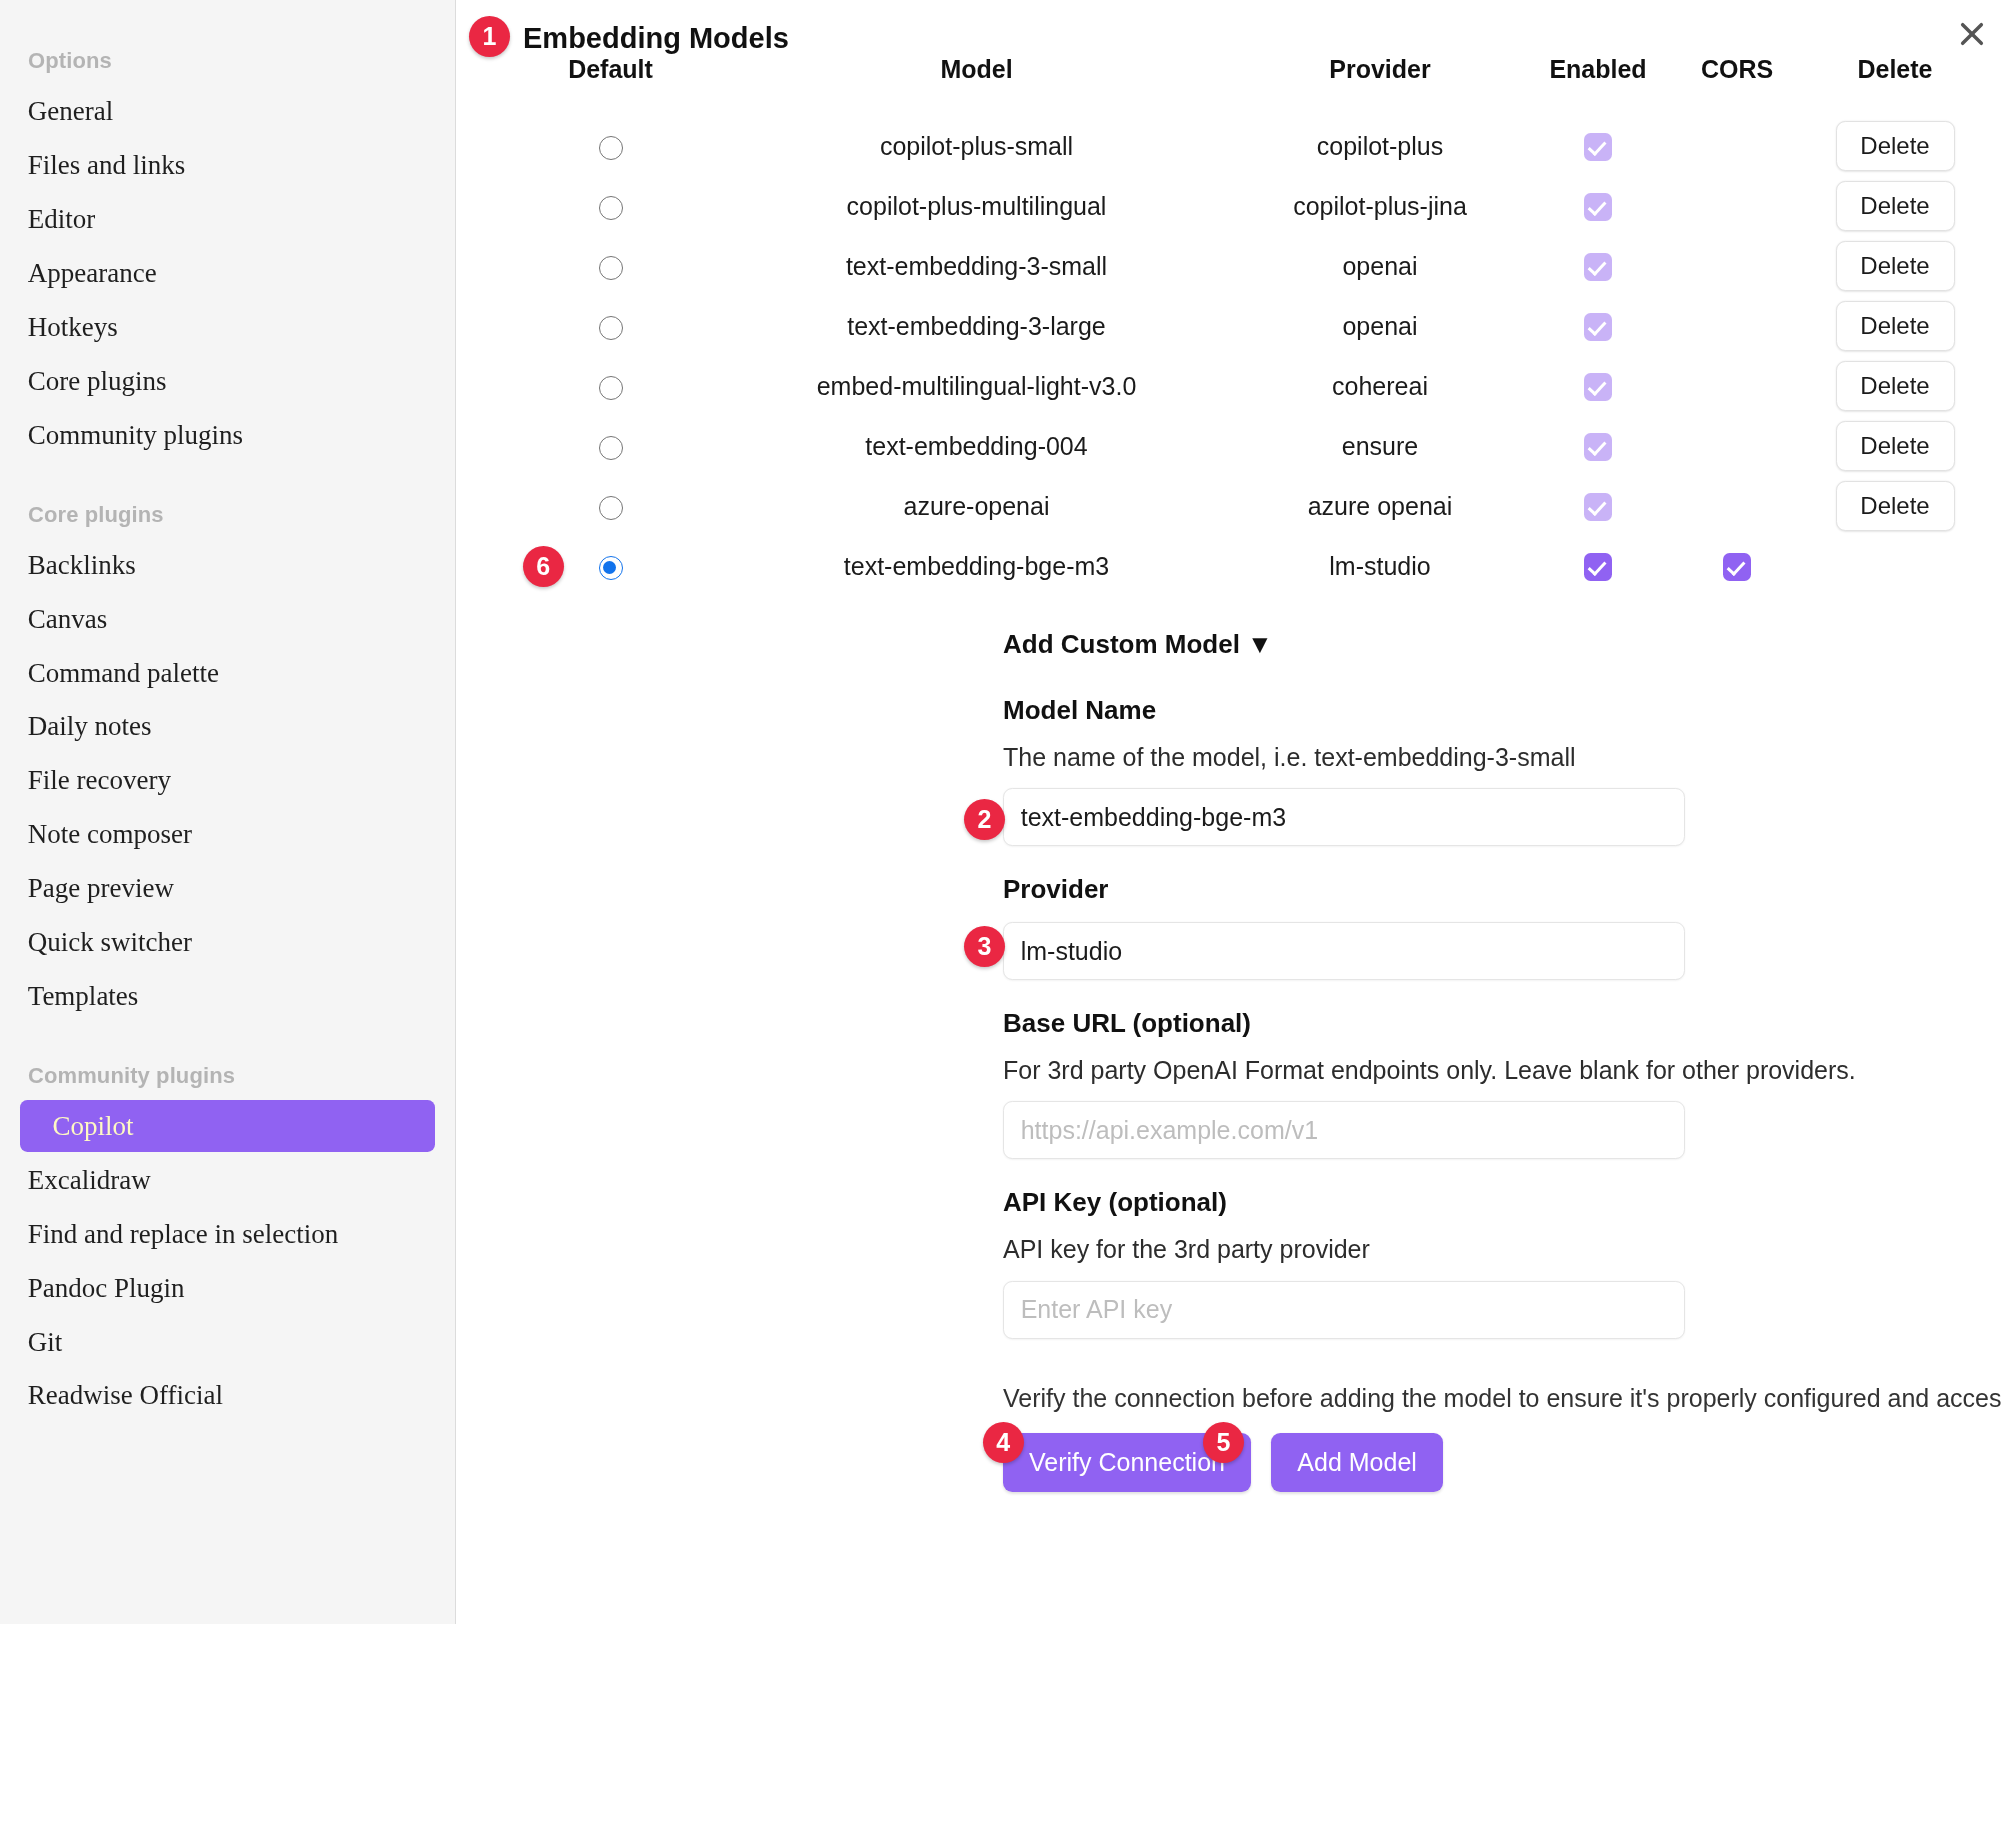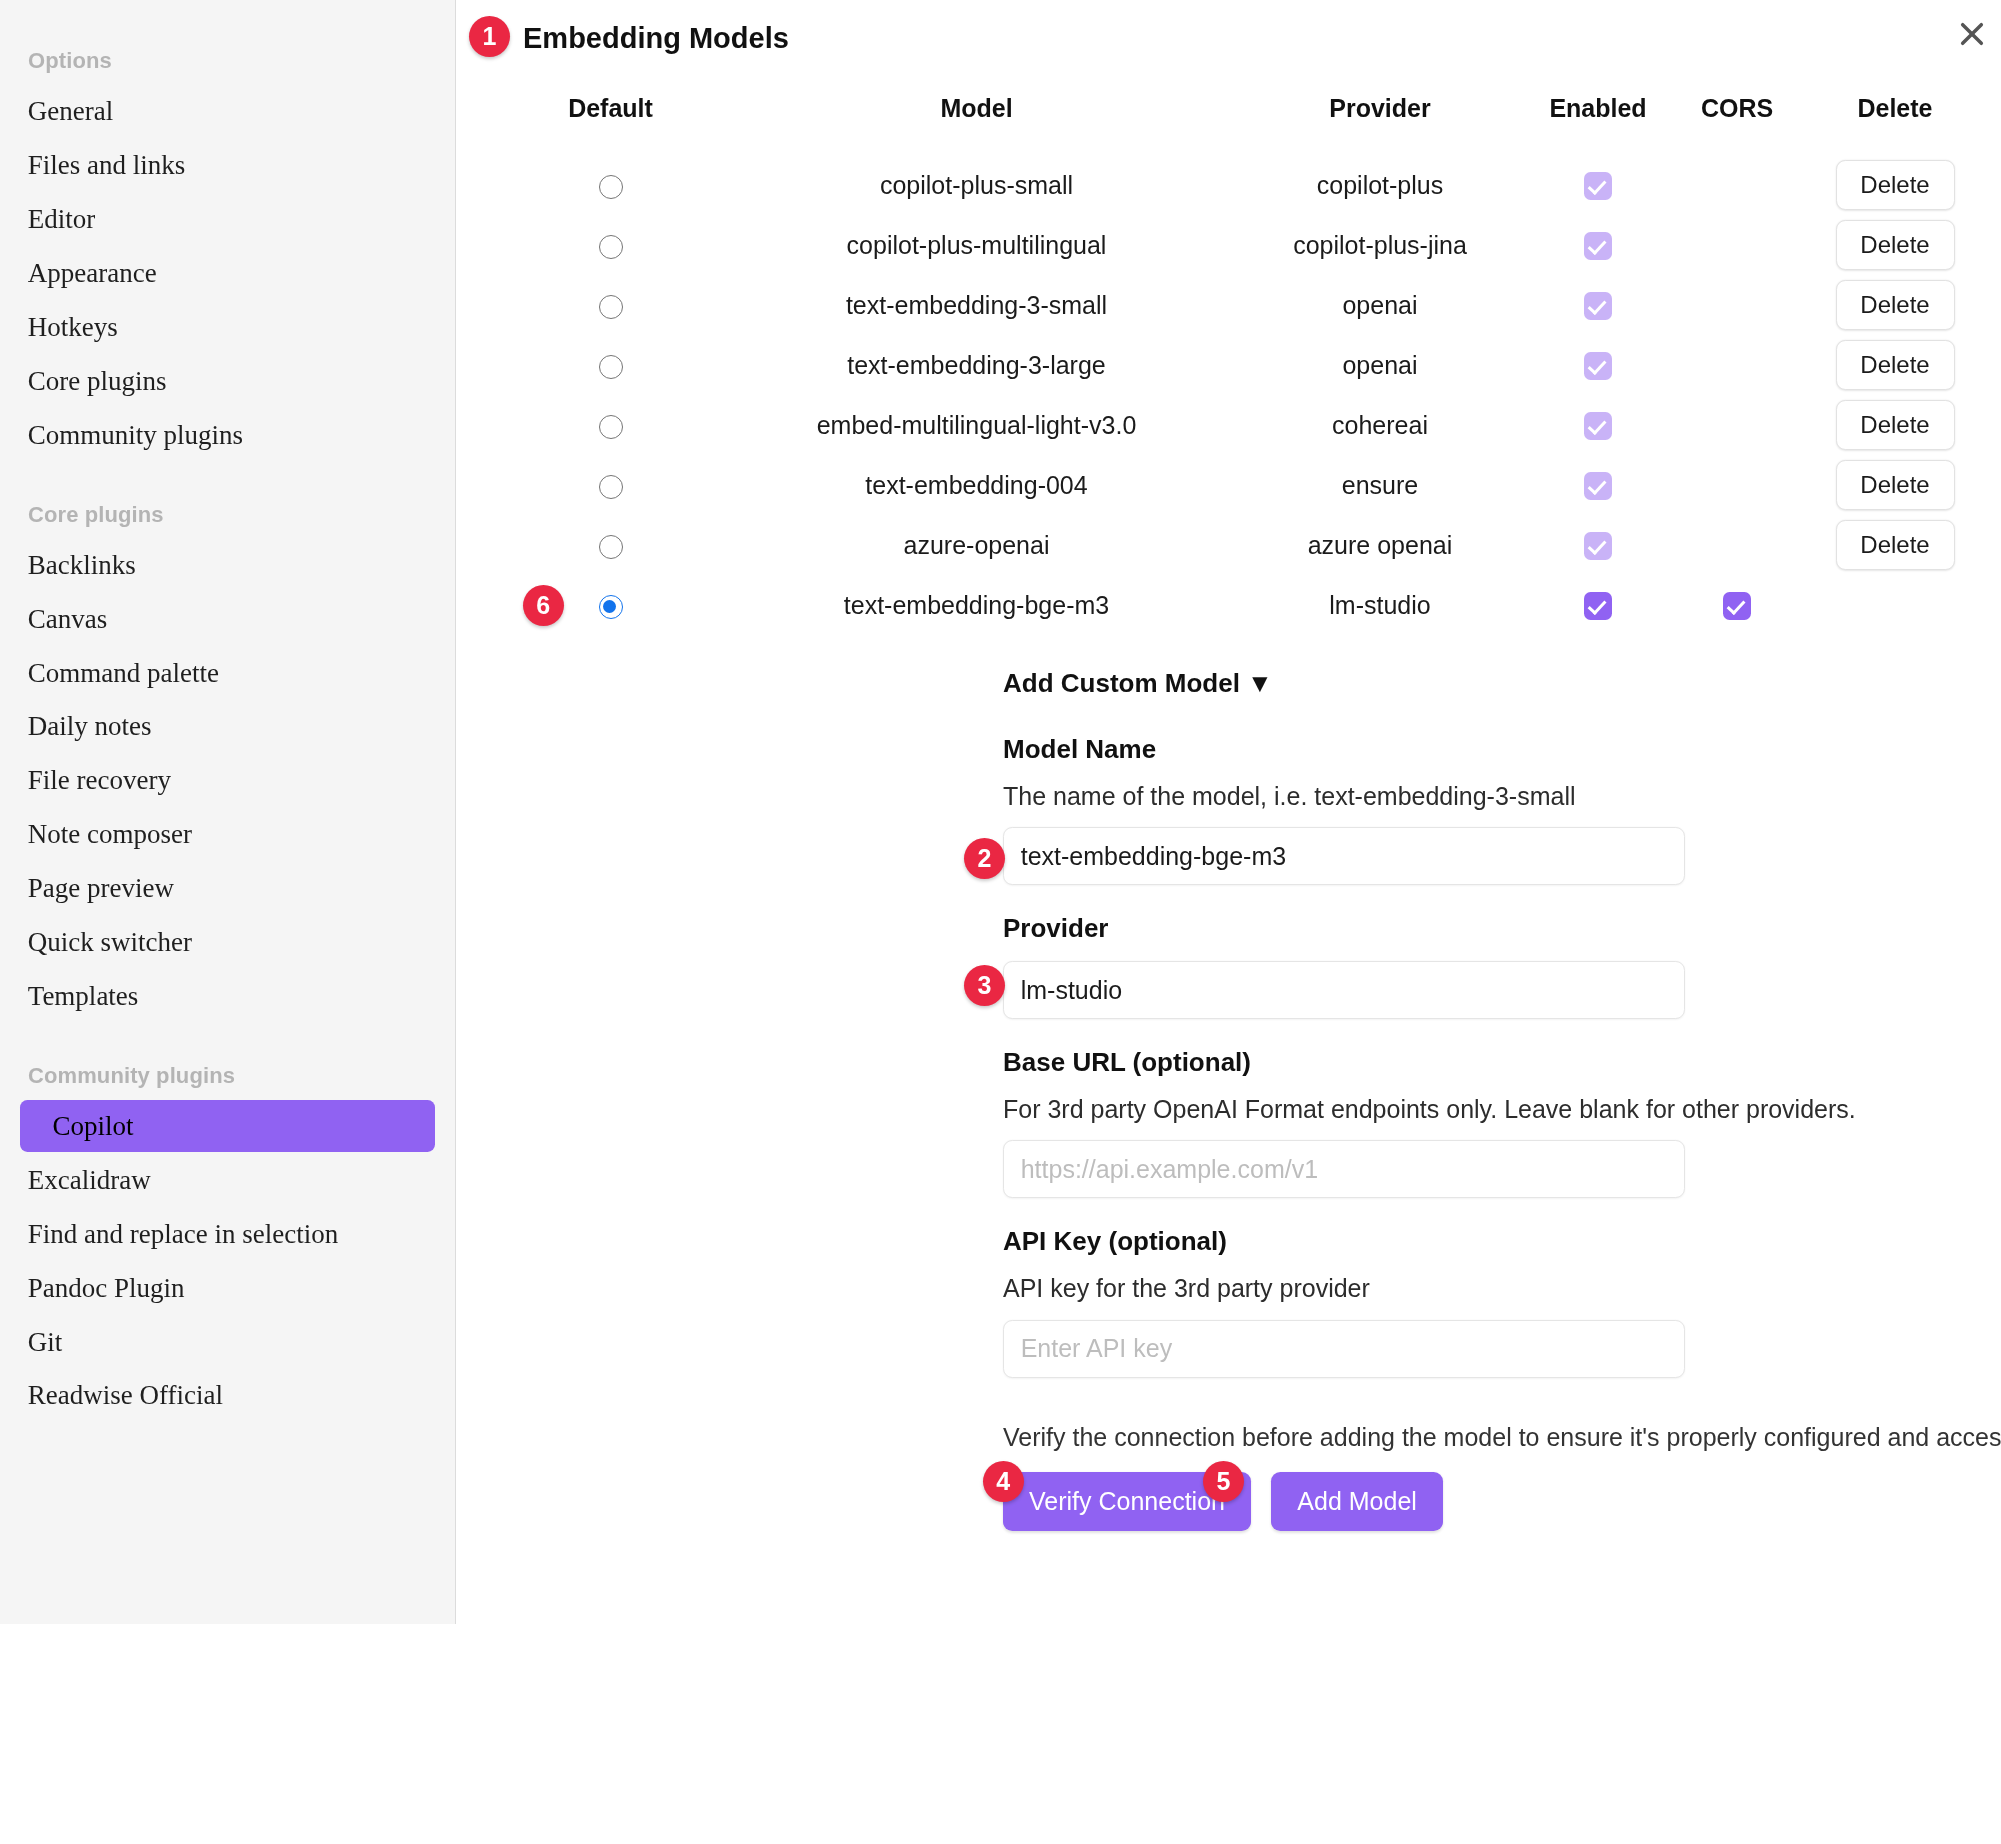--- a/index.html
+++ b/index.html
@@ -42,21 +42,21 @@
     height: 52px;
     padding: 0 28px;
     white-space: nowrap;
     border-radius: 7.4px;
     margin: 1.9px 20.4px 1.9px 20.4px;
     padding-left: 7.4px;
     font-family: Liberation Serif, serif;
   }
   .side-item.active {
     background: #9062f2;
-    color: #000000;
+    color: #fef9c3;
     padding-left: 32px;
   }
 
   
   .main {
     position: relative;
     flex: 1 1 auto;
     background: #ffffff;
     padding: 0;
     overflow: hidden;
@@ -98,21 +98,20 @@
     align-items: center;
     justify-content: center;
     box-shadow: 0 1.9px 3.7px rgba(0,0,0,0.22);
     z-index: 20;
   }
 
   
   .models-table {
     width: 1484px;
     margin-left: 48px;
-    margin-top: 39px;
     border-collapse: collapse;
     table-layout: fixed;
   }
   .models-table th {
     font-size: 25px;
     font-weight: 700;
     color: #111;
     padding-bottom: 32px;
   }
   .models-table td {

